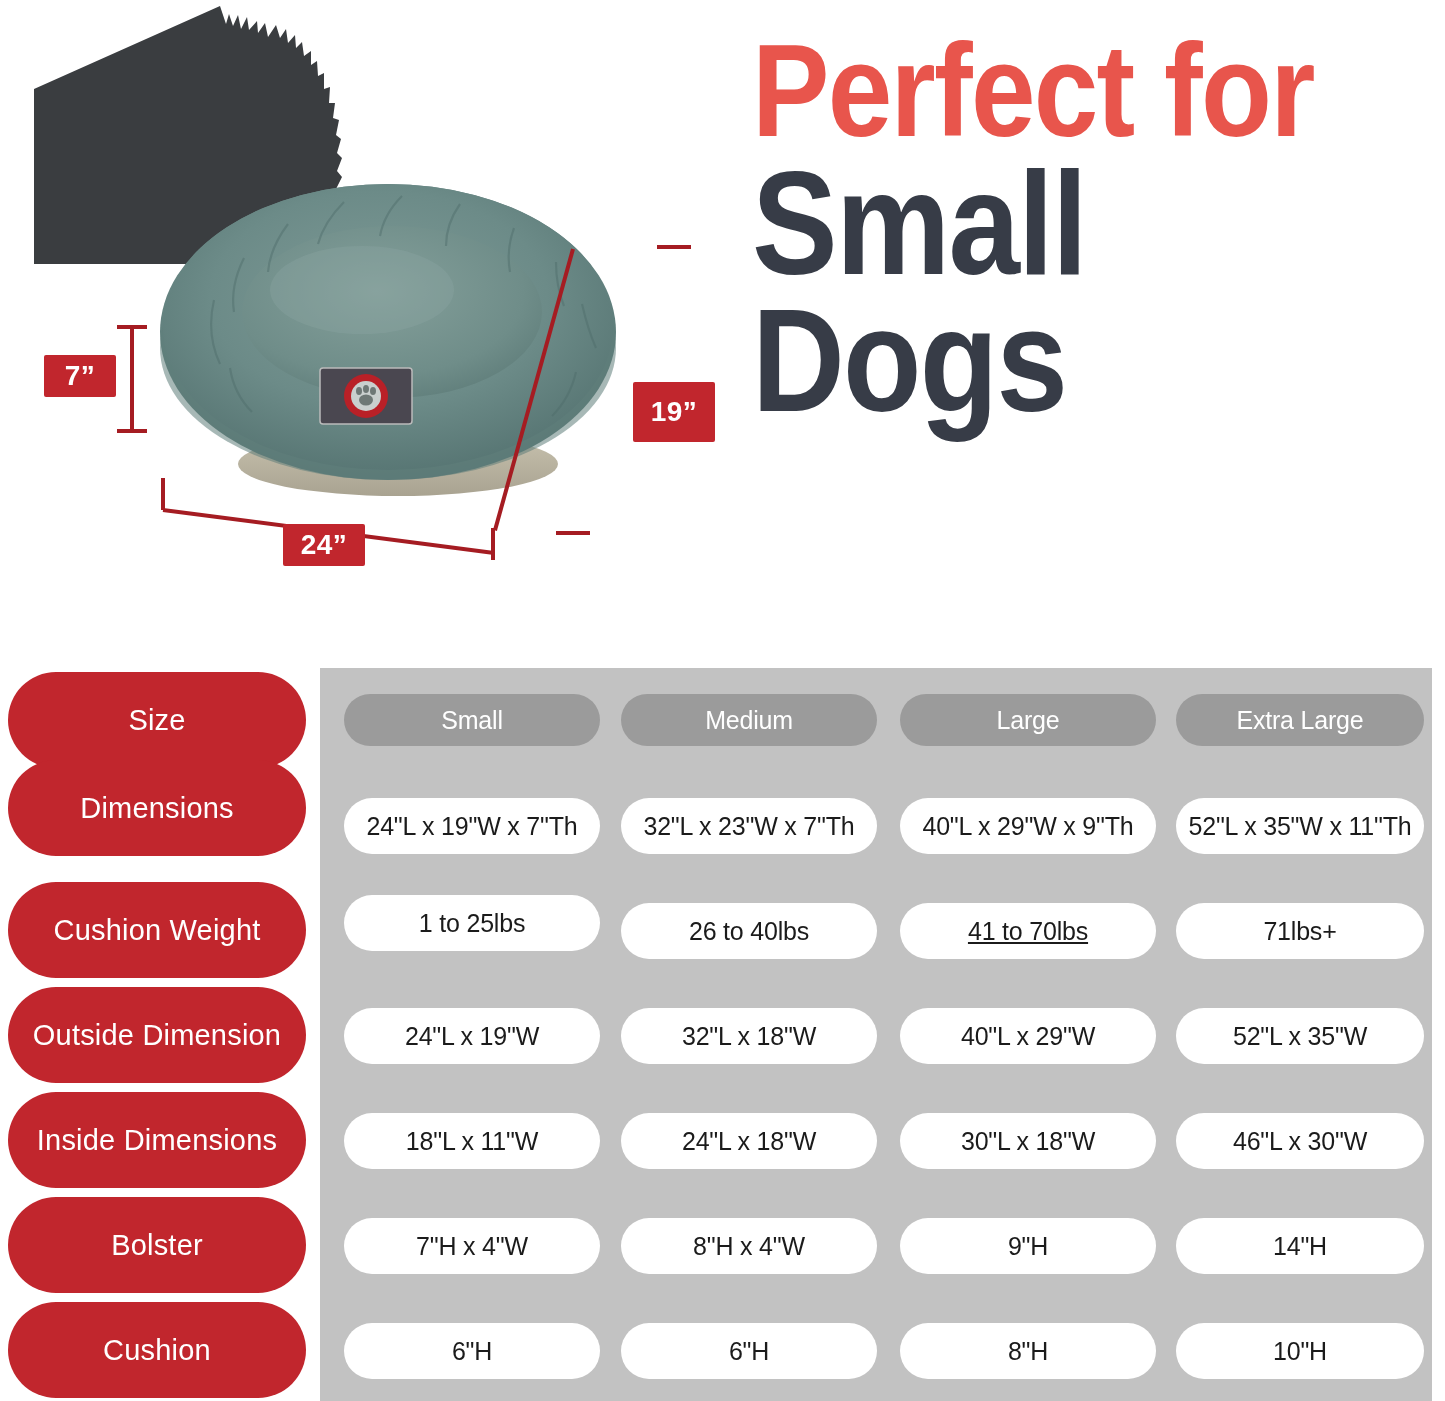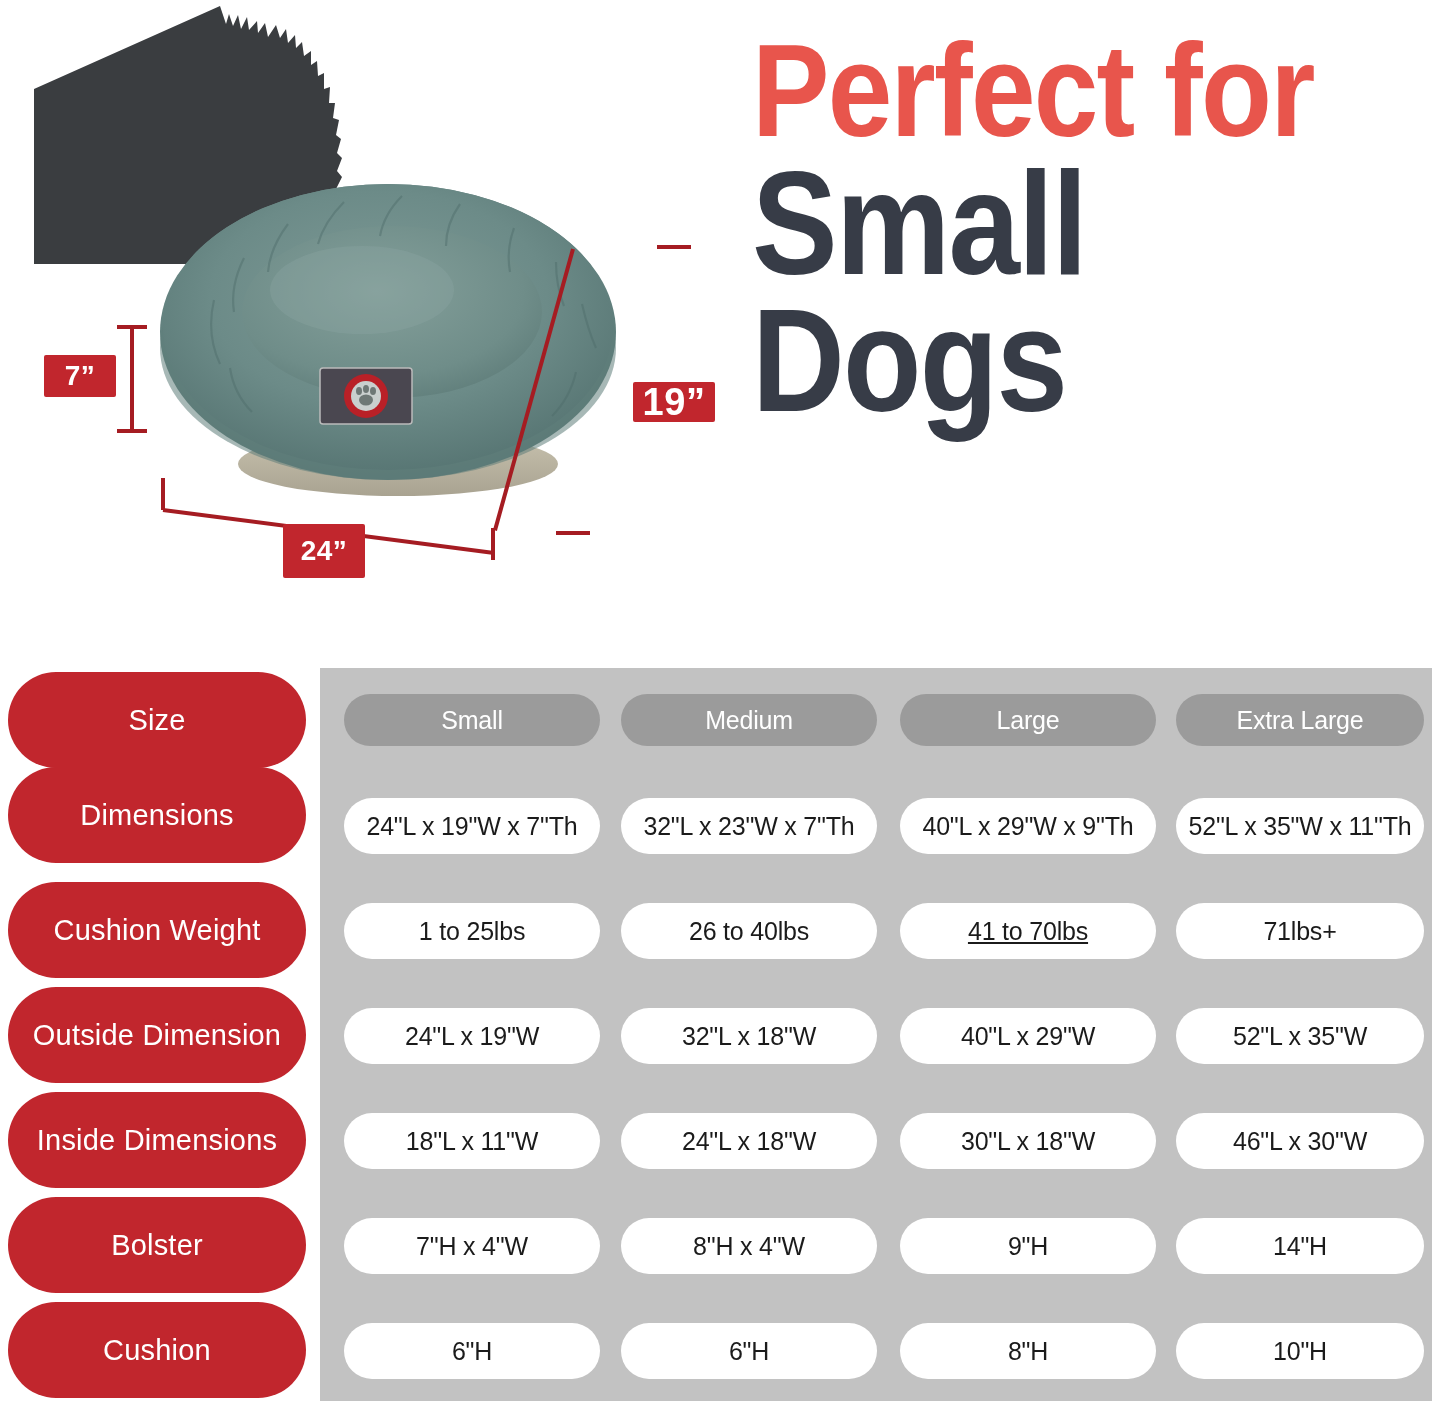--- a/index.html
+++ b/index.html
@@ -25,22 +25,22 @@
     position: absolute;
     background: #C1262D;
     color: #ffffff;
     font-weight: bold;
     display: flex; align-items: center; justify-content: center;
     letter-spacing: .5px;
     border-radius: 2px;
     font-family: "Liberation Sans", sans-serif;
   }
   #badge-7  { left: 44px;  top: 355px; width: 72px;  height: 42px; font-size: 28px; }
-  #badge-24 { left: 283px; top: 524px; width: 82px;  height: 54px; font-size: 28px; }
-  #badge-19 { left: 633px; top: 382px; width: 82px;  height: 40px; font-size: 38px; }
+  #badge-24 { left: 283px; top: 524px; width: 82px;  height: 42px; font-size: 28px; }
+  #badge-19 { left: 633px; top: 382px; width: 82px;  height: 60px; font-size: 28px; }
 
   
   #headline { position: absolute; left: 742px; top: 30px; width: 700px; margin-left: 10px; }
   .hl {
     font-family: "Liberation Sans Narrow", "Liberation Sans", sans-serif;
     font-weight: bold;
     line-height: .92;
     letter-spacing: -2px;
     white-space: nowrap;
     transform: scaleX(.88);
@@ -175,39 +175,39 @@
       <div class="hl" id="hl-3">Dogs</div>
     </div>
   </div>
 
   <div id="spec">
 
     <div id="table-panel"></div>
 
     <div id="label-col">
       <div class="row-label" style="top:12px;">Size</div>
-      <div class="row-label" style="top:107px;">Dimensions</div>
+      <div class="row-label" style="top:100px;">Dimensions</div>
       <div class="row-label" style="top:222px;">Cushion Weight</div>
       <div class="row-label" style="top:327px;">Outside Dimension</div>
       <div class="row-label" style="top:432px;">Inside Dimensions</div>
       <div class="row-label" style="top:537px;">Bolster</div>
       <div class="row-label" style="top:642px;">Cushion</div>
     </div>
 
     <div class="cell head" style="left:344px; top:34px; width:256px;">Small</div>
     <div class="cell head" style="left:621px; top:34px; width:256px;">Medium</div>
     <div class="cell head" style="left:1176px; top:34px; width:248px;">Extra Large</div>
     <div class="cell head" style="left:900px; top:34px; width:256px;">Large</div>
 
     <div class="cell data" style="left:344px; top:138px; width:256px;">24"L x 19"W x 7"Th</div>
     <div class="cell data" style="left:621px; top:138px; width:256px;">32"L x 23"W x 7"Th</div>
     <div class="cell data" style="left:900px; top:138px; width:256px;">40"L x 29"W x 9"Th</div>
     <div class="cell data" style="left:1176px; top:138px; width:248px;">52"L x 35"W x 11"Th</div>
 
-    <div class="cell data" style="left:344px; top:243px; width:256px;">1 to 25lbs</div>
+    <div class="cell data" style="left:344px; top:235px; width:256px;">1 to 25lbs</div>
     <div class="cell data" style="left:621px; top:243px; width:256px;">26 to 40lbs</div>
     <div class="cell data" style="left:900px; top:243px; width:256px;text-decoration:underline;">41 to 70lbs</div>
     <div class="cell data" style="left:1176px; top:243px; width:248px;">71lbs+</div>
 
     <div class="cell data" style="left:344px; top:348px; width:256px;">24"L x 19"W</div>
     <div class="cell data" style="left:621px; top:348px; width:256px;">32"L x 18"W</div>
     <div class="cell data" style="left:900px; top:348px; width:256px;">40"L x 29"W</div>
     <div class="cell data" style="left:1176px; top:348px; width:248px;">52"L x 35"W</div>
 
     <div class="cell data" style="left:344px; top:453px; width:256px;">18"L x 11"W</div>

